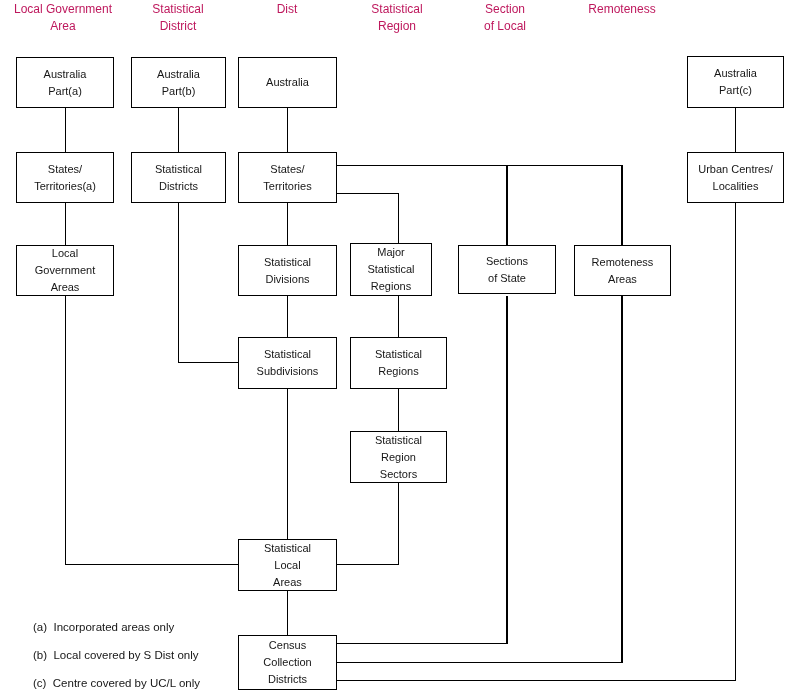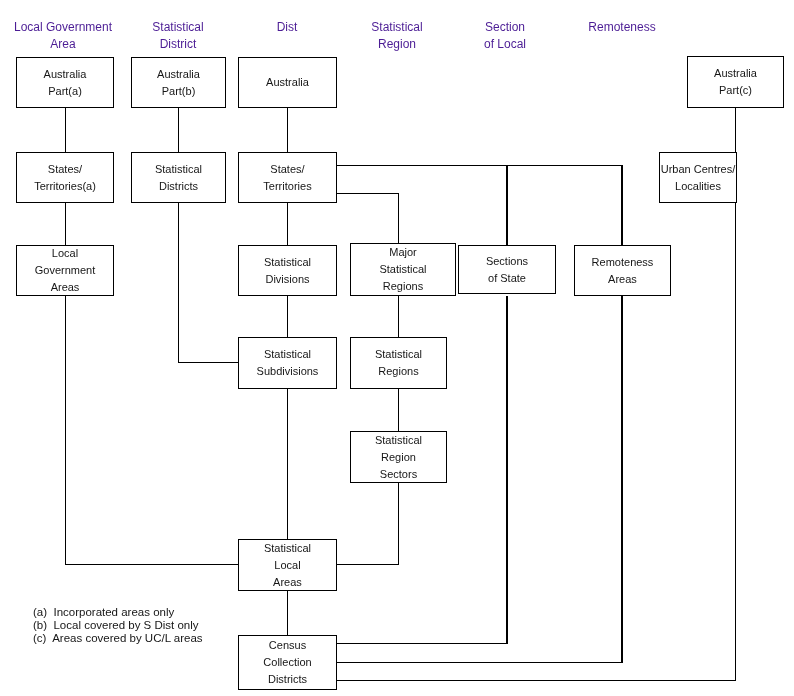--- a/index.html
+++ b/index.html
@@ -6,27 +6,27 @@
   #stage{
     position:relative;
     width:794px;height:696px;
     background:#ffffff;
     font-family:"Liberation Sans", sans-serif;
     color:#161616;
     overflow:hidden;
   }
   .hdr{
     position:absolute;
-    top:19px;
+    top:1px;
     width:120px;
     text-align:center;
     font-size:12px;
     line-height:17px;
     white-space:pre-line;
-    color:#4c1d95;
+    color:#be185d;
   }
   .box{
     position:absolute;
     box-sizing:border-box;
     border:1.3px solid #000000;
     background:#ffffff;
     display:flex;
     align-items:center;
     justify-content:center;
     text-align:center;
@@ -45,20 +45,21 @@
   }
   #footnotes{
     position:absolute;
     left:33px;
     top:606px;
     font-size:11.5px;
     line-height:13px;
   }
   #footnotes div{
     white-space:pre;
+    margin-top:15px;
   }
 </style>
 </head>
 <body>
 
 <div id="stage">
 
   <div class="hdr" style="left:3px">Local Government
 Area</div>
   <div class="hdr" style="left:118px">Statistical
@@ -123,35 +124,35 @@
 Territories(a)</span>
     </div>
   <div class="box" style="left:131px;top:152px;width:95px;height:51px">
       <span>Statistical
 Districts</span>
     </div>
   <div class="box" style="left:238px;top:152px;width:99px;height:51px">
       <span>States/
 Territories</span>
     </div>
-  <div class="box" style="left:659px;top:152px;width:78px;height:51px">
+  <div class="box" style="left:687px;top:152px;width:97px;height:51px">
       <span>Urban Centres/
 Localities</span>
     </div>
 
   <div class="box" style="left:16px;top:245px;width:98px;height:51px">
       <span>Local
 Government
 Areas</span>
     </div>
   <div class="box" style="left:238px;top:245px;width:99px;height:51px">
       <span>Statistical
 Divisions</span>
     </div>
-  <div class="box" style="left:350px;top:243px;width:106px;height:53px">
+  <div class="box" style="left:350px;top:243px;width:82px;height:53px">
       <span>Major
 Statistical
 Regions</span>
     </div>
   <div class="box" style="left:458px;top:245px;width:98px;height:49px">
       <span>Sections
 of State</span>
     </div>
   <div class="box" style="left:574px;top:245px;width:97px;height:51px">
       <span>Remoteness
@@ -181,16 +182,16 @@
 
   <div class="box" style="left:238px;top:635px;width:99px;height:55px">
       <span>Census
 Collection
 Districts</span>
     </div>
 
   <div id="footnotes">
     <div>(a)  Incorporated areas only</div>
     <div>(b)  Local covered by S Dist only</div>
-    <div>(c)  Areas covered by UC/L areas</div>
+    <div>(c)  Centre covered by UC/L only</div>
   </div>
 
 </div>
 
 </body></html>

